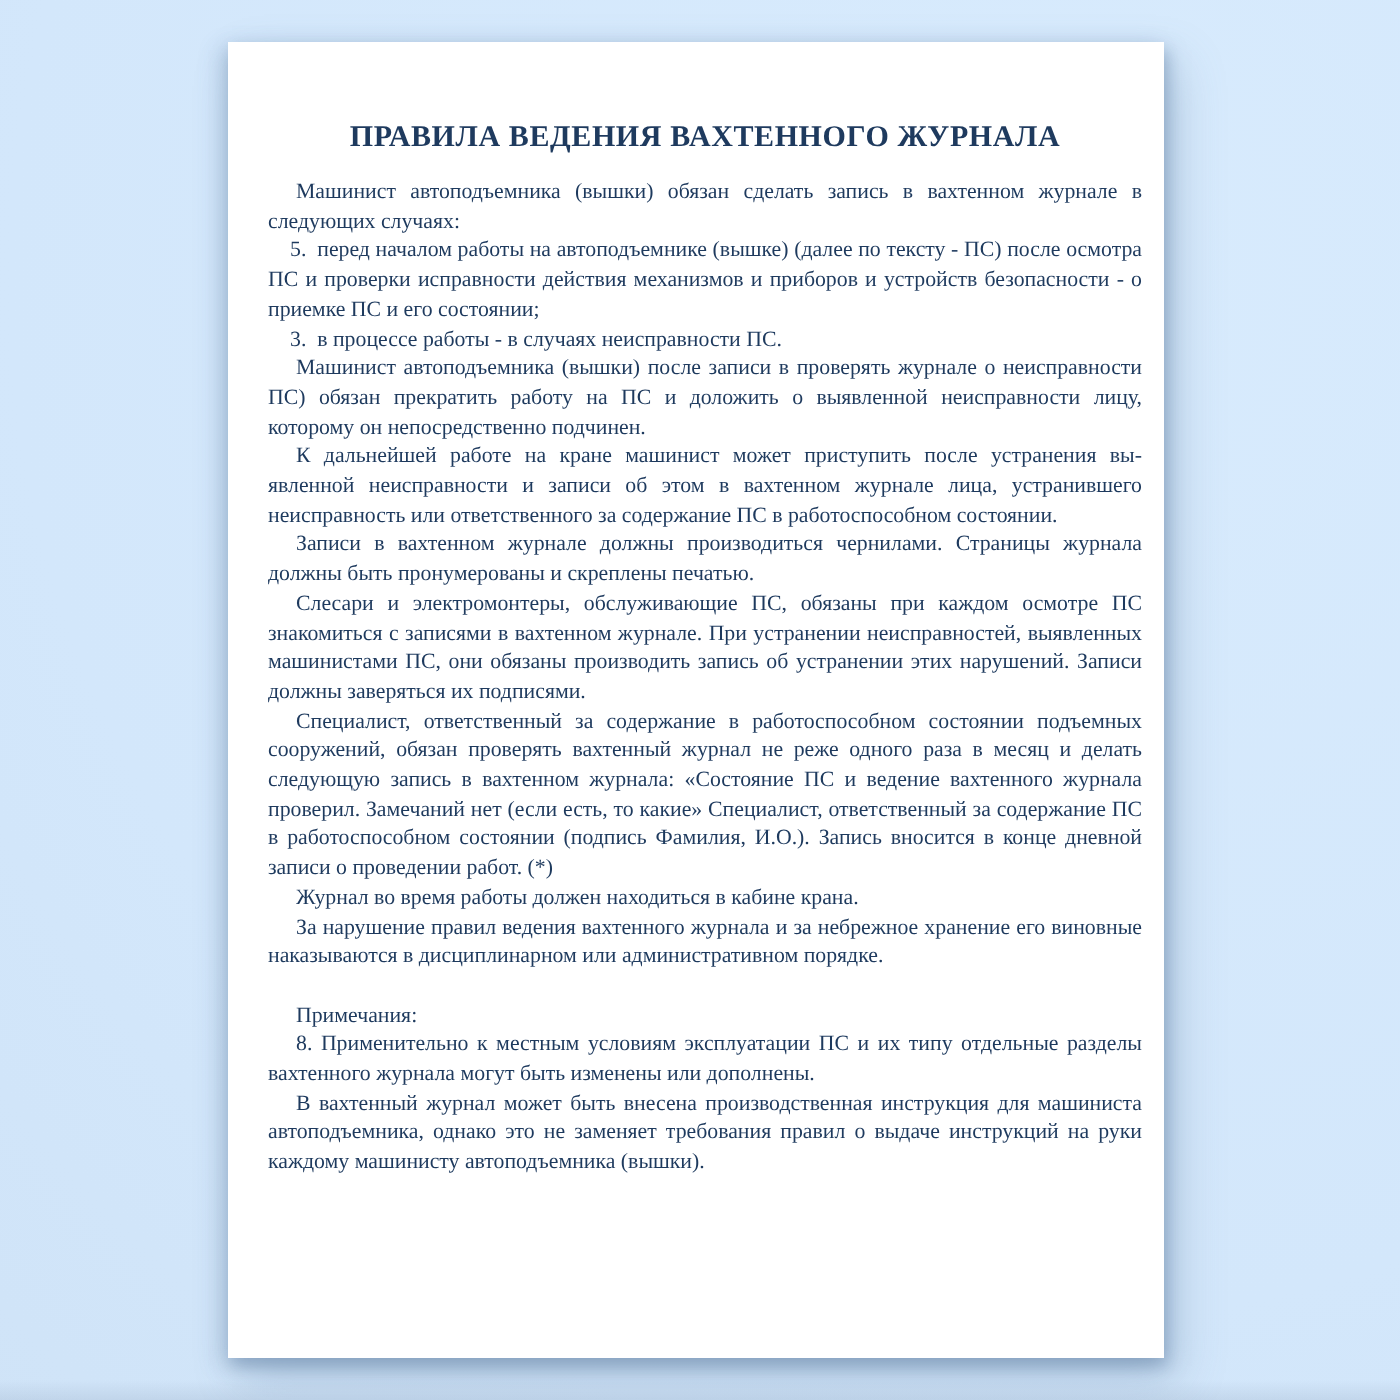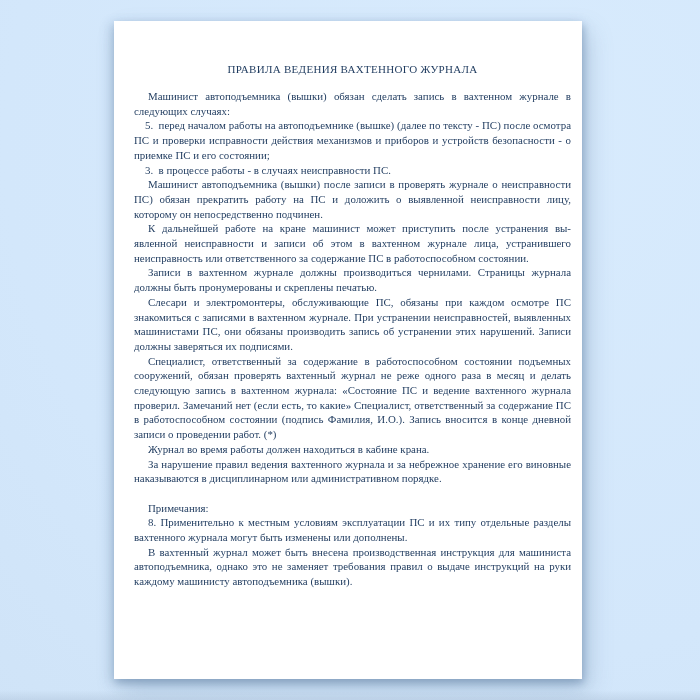--- a/index.html
+++ b/index.html
@@ -21,21 +21,21 @@
     background:#ffffff; box-sizing:border-box;
     padding:42px 11px 0 20px;
     color:#1e3a5e;
     box-shadow:
       2px 4px 8px rgba(105,135,170,0.50),
       7px 11px 22px rgba(105,135,170,0.30),
       -4px 3px 10px rgba(105,135,170,0.25);
   }
   .title {
     margin:0 0 13px 0;
-    font-size:11px; line-height:13px; font-weight:400;
+    font-size:15px; line-height:13px; font-weight:700;
     letter-spacing:0.3px; text-align:center;
   }
   .para {
     margin:0;
     font-size:10.9px; line-height:14.7px; font-weight:400;
     text-align:justify; text-indent:14px;
     hyphens:manual;
   }
   .para.num { text-indent:11px; }
   .notes-heading {

